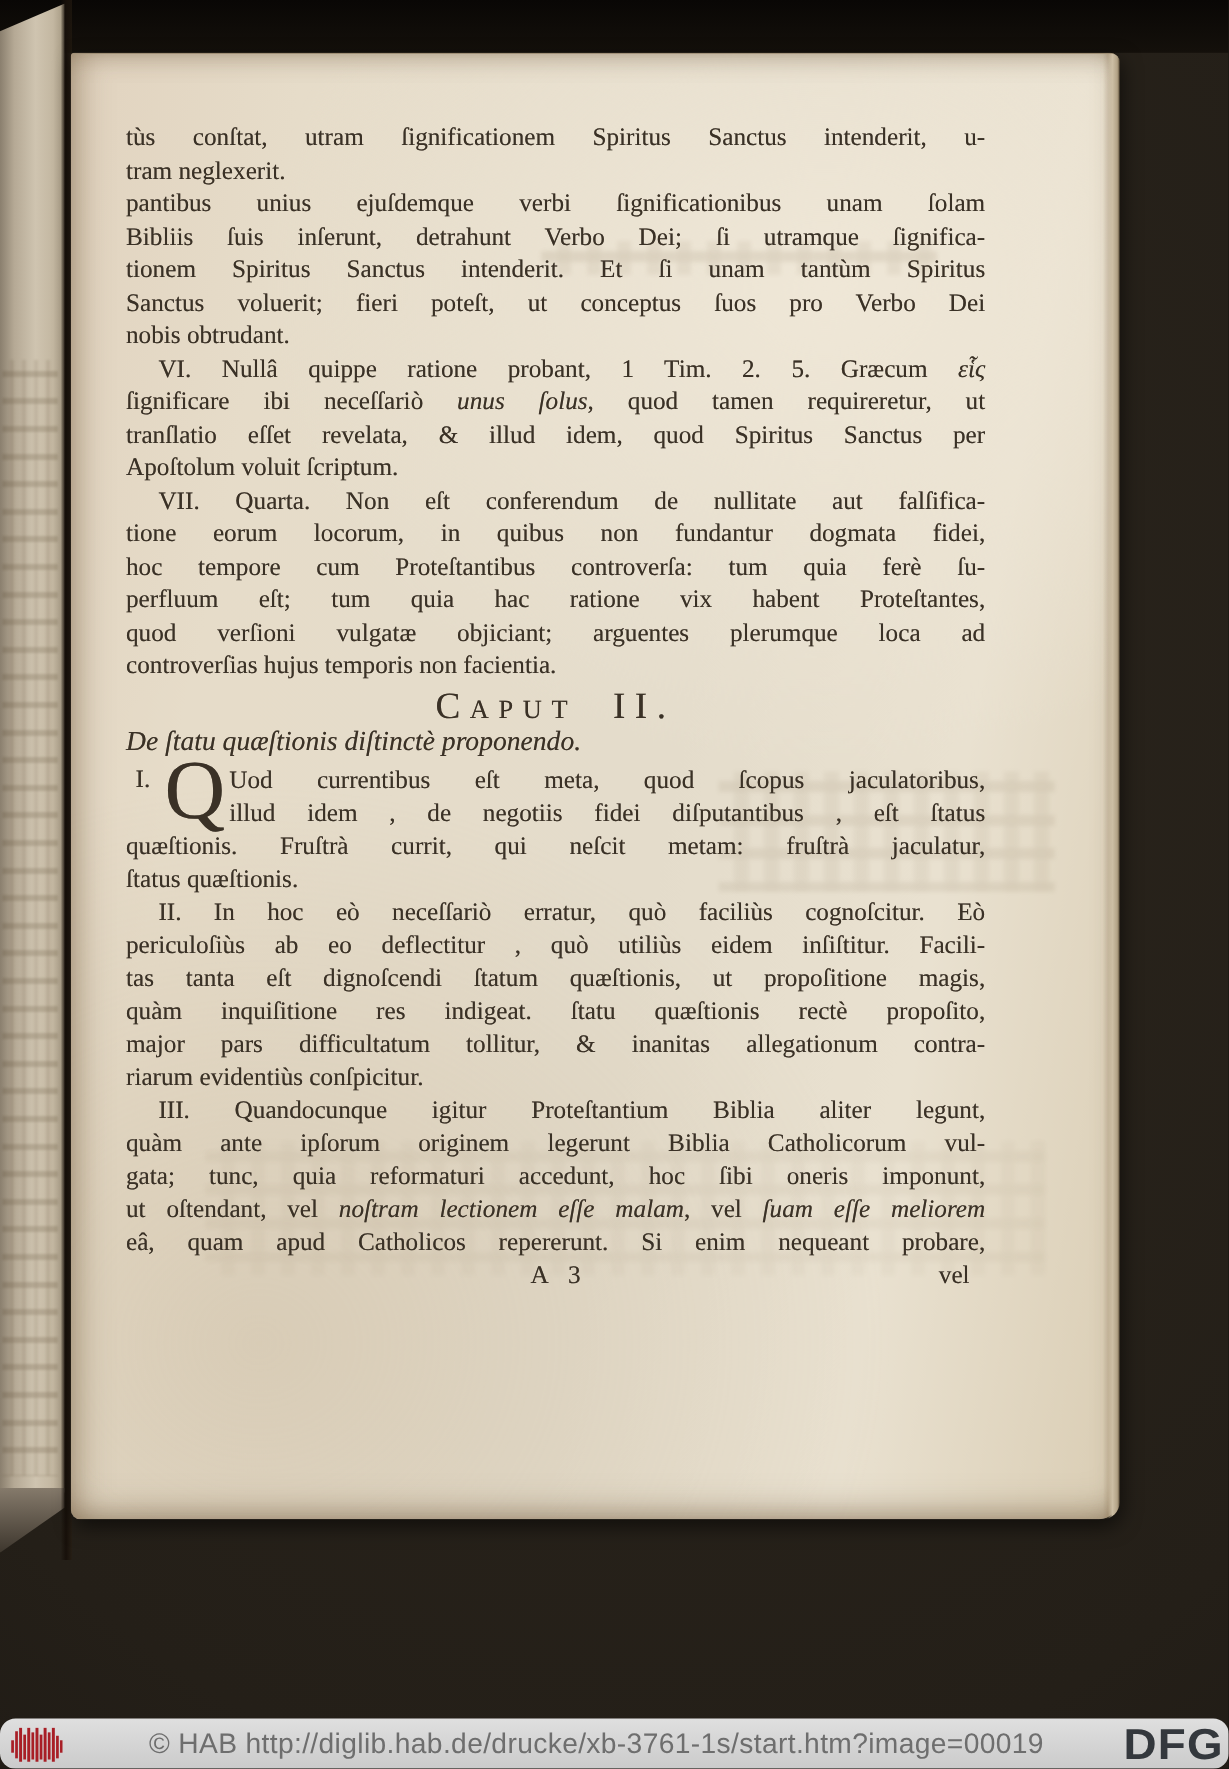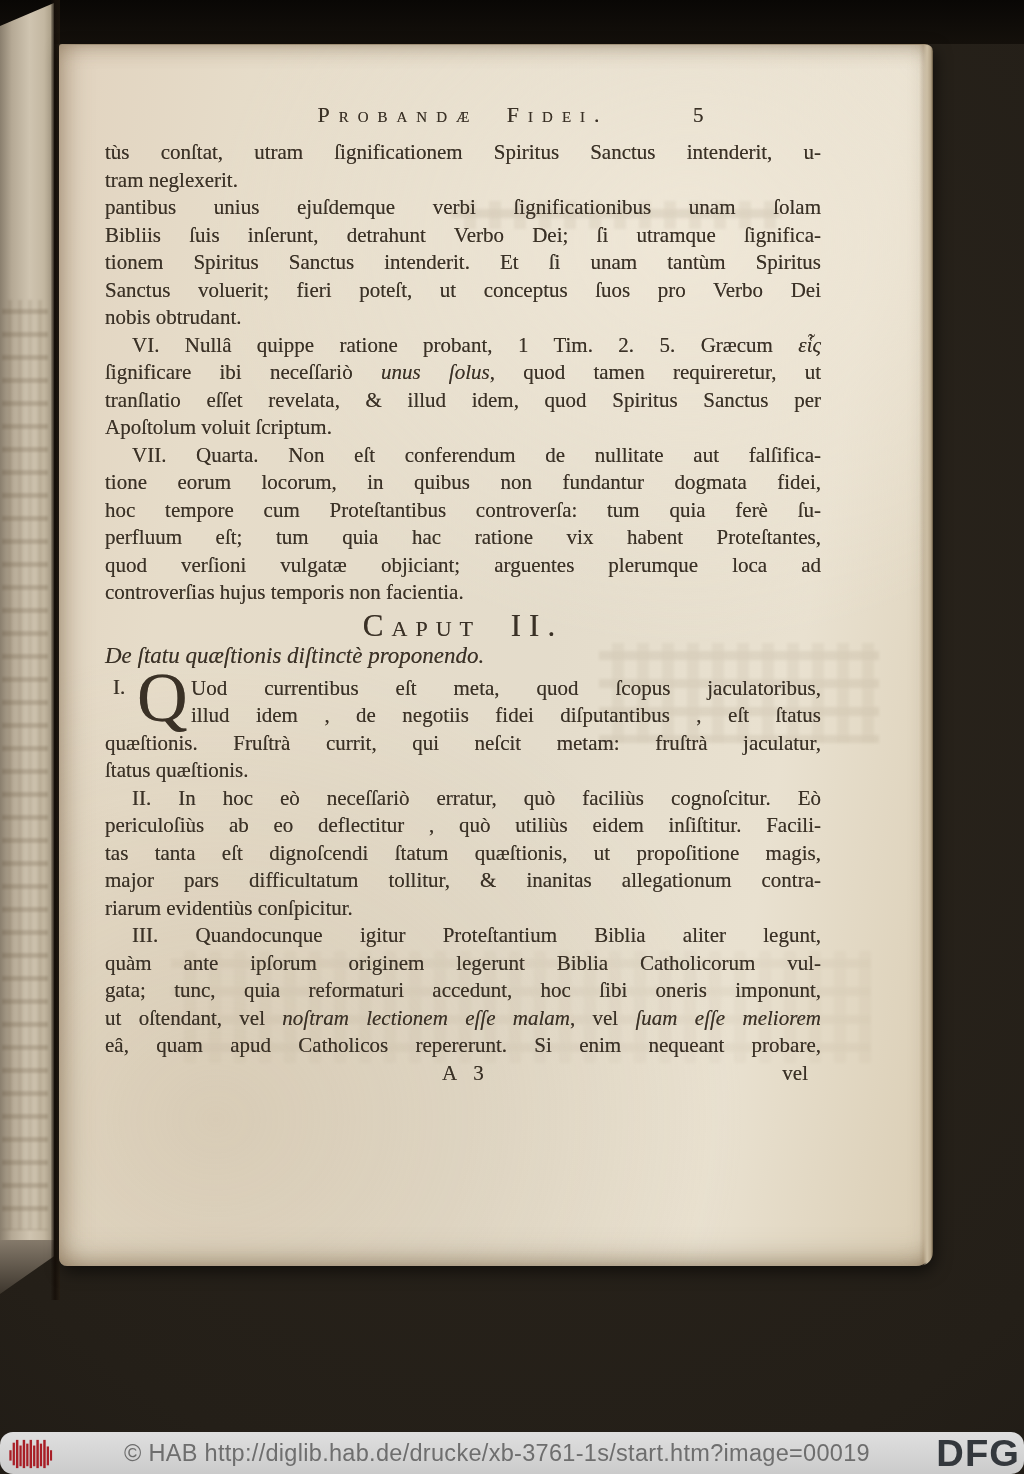--- a/index.html
+++ b/index.html
@@ -124,24 +124,20 @@
   <div class="facing-foot"></div>
   <div class="gutter"></div>
 
   <div class="page">
     <div class="fore-edge"></div>
     <div class="ghost g1"></div>
     <div class="ghost g2"></div>
     <div class="ghost g3"></div>
 
     <div class="textblock">
-      <div class="running-head">
-        <span>Probandæ Fidei.</span>
-        <span class="pagenum">5</span>
-      </div>
 
       <div>
           <div class="para">
             <div class="ln"><span>tùs conſtat, utram ſignificationem Spiritus Sanctus intenderit, u-</span></div>
             <div class="ln last"><span>tram neglexerit.</span></div>
           </div>
           <div class="para">
             <div class="ln"><span>pantibus unius ejuſdemque verbi ſignificationibus unam ſolam</span></div>
             <div class="ln"><span>Bibliis ſuis inſerunt, detrahunt Verbo Dei; ſi utramque ſignifica-</span></div>
             <div class="ln"><span>tionem Spiritus Sanctus intenderit. Et ſi unam tantùm Spiritus</span></div>
@@ -171,20 +167,21 @@
             </div>
             <div class="ln"><span>Uod currentibus eſt meta, quod ſcopus jaculatoribus,</span></div>
             <div class="ln"><span>illud idem , de negotiis fidei diſputantibus , eſt ſtatus</span></div>
             <div class="ln"><span>quæſtionis. Fruſtrà currit, qui neſcit metam: fruſtrà jaculatur,</span></div>
             <div class="ln last"><span>ſtatus quæſtionis.</span></div>
           </div>
           <div class="para">
             <div class="ln indent"><span>II. In hoc eò neceſſariò erratur, quò faciliùs cognoſcitur. Eò</span></div>
             <div class="ln"><span>periculoſiùs ab eo deflectitur , quò utiliùs eidem inſiſtitur. Facili-</span></div>
             <div class="ln"><span>tas tanta eſt dignoſcendi ſtatum quæſtionis, ut propoſitione magis,</span></div>
+            <div class="ln"><span>quàm inquiſitione res indigeat. ſtatu quæſtionis rectè propoſito,</span></div>
             <div class="ln"><span>major pars difficultatum tollitur, &amp; inanitas allegationum contra-</span></div>
             <div class="ln last"><span>riarum evidentiùs conſpicitur.</span></div>
           </div>
           <div class="para">
             <div class="ln indent"><span>III. Quandocunque igitur Proteſtantium Biblia aliter legunt,</span></div>
             <div class="ln"><span>quàm ante ipſorum originem legerunt Biblia Catholicorum vul-</span></div>
             <div class="ln"><span>gata; tunc, quia reformaturi accedunt, hoc ſibi oneris imponunt,</span></div>
             <div class="ln"><span>ut oſtendant, vel </span><span class="it">noſtram lectionem eſſe malam</span><span>, vel </span><span class="it">ſuam eſſe meliorem</span></div>
             <div class="ln"><span>eâ, quam apud Catholicos repererunt. Si enim nequeant probare,</span></div>
           </div>

